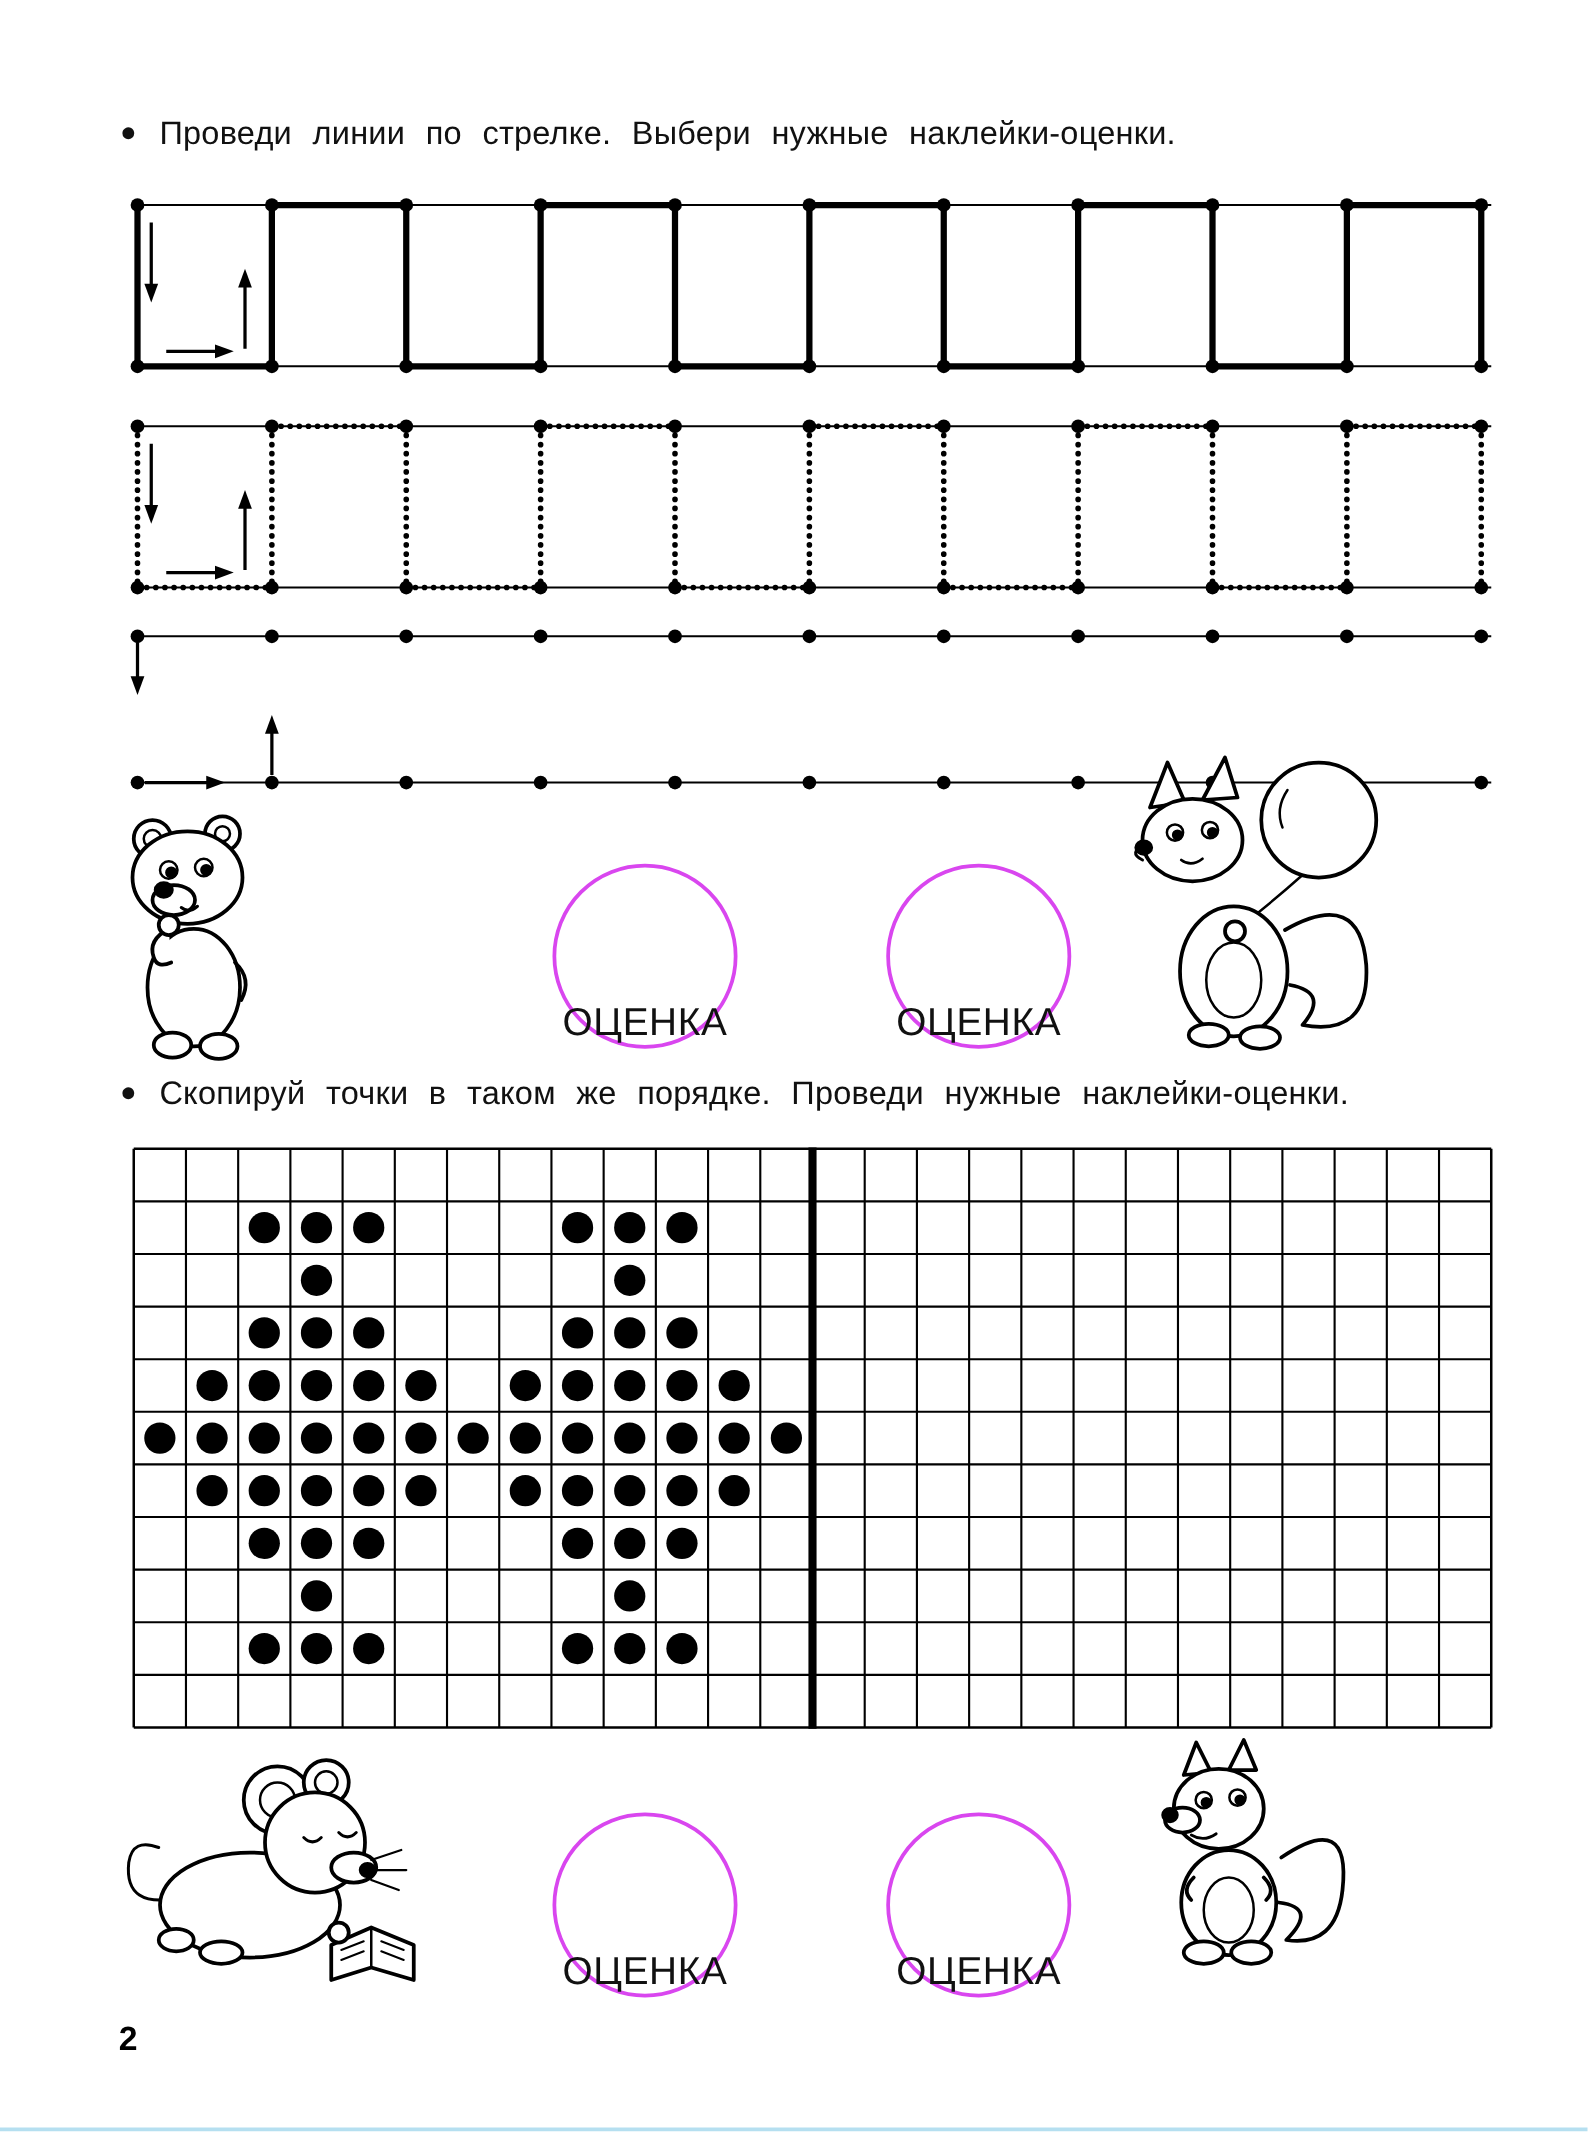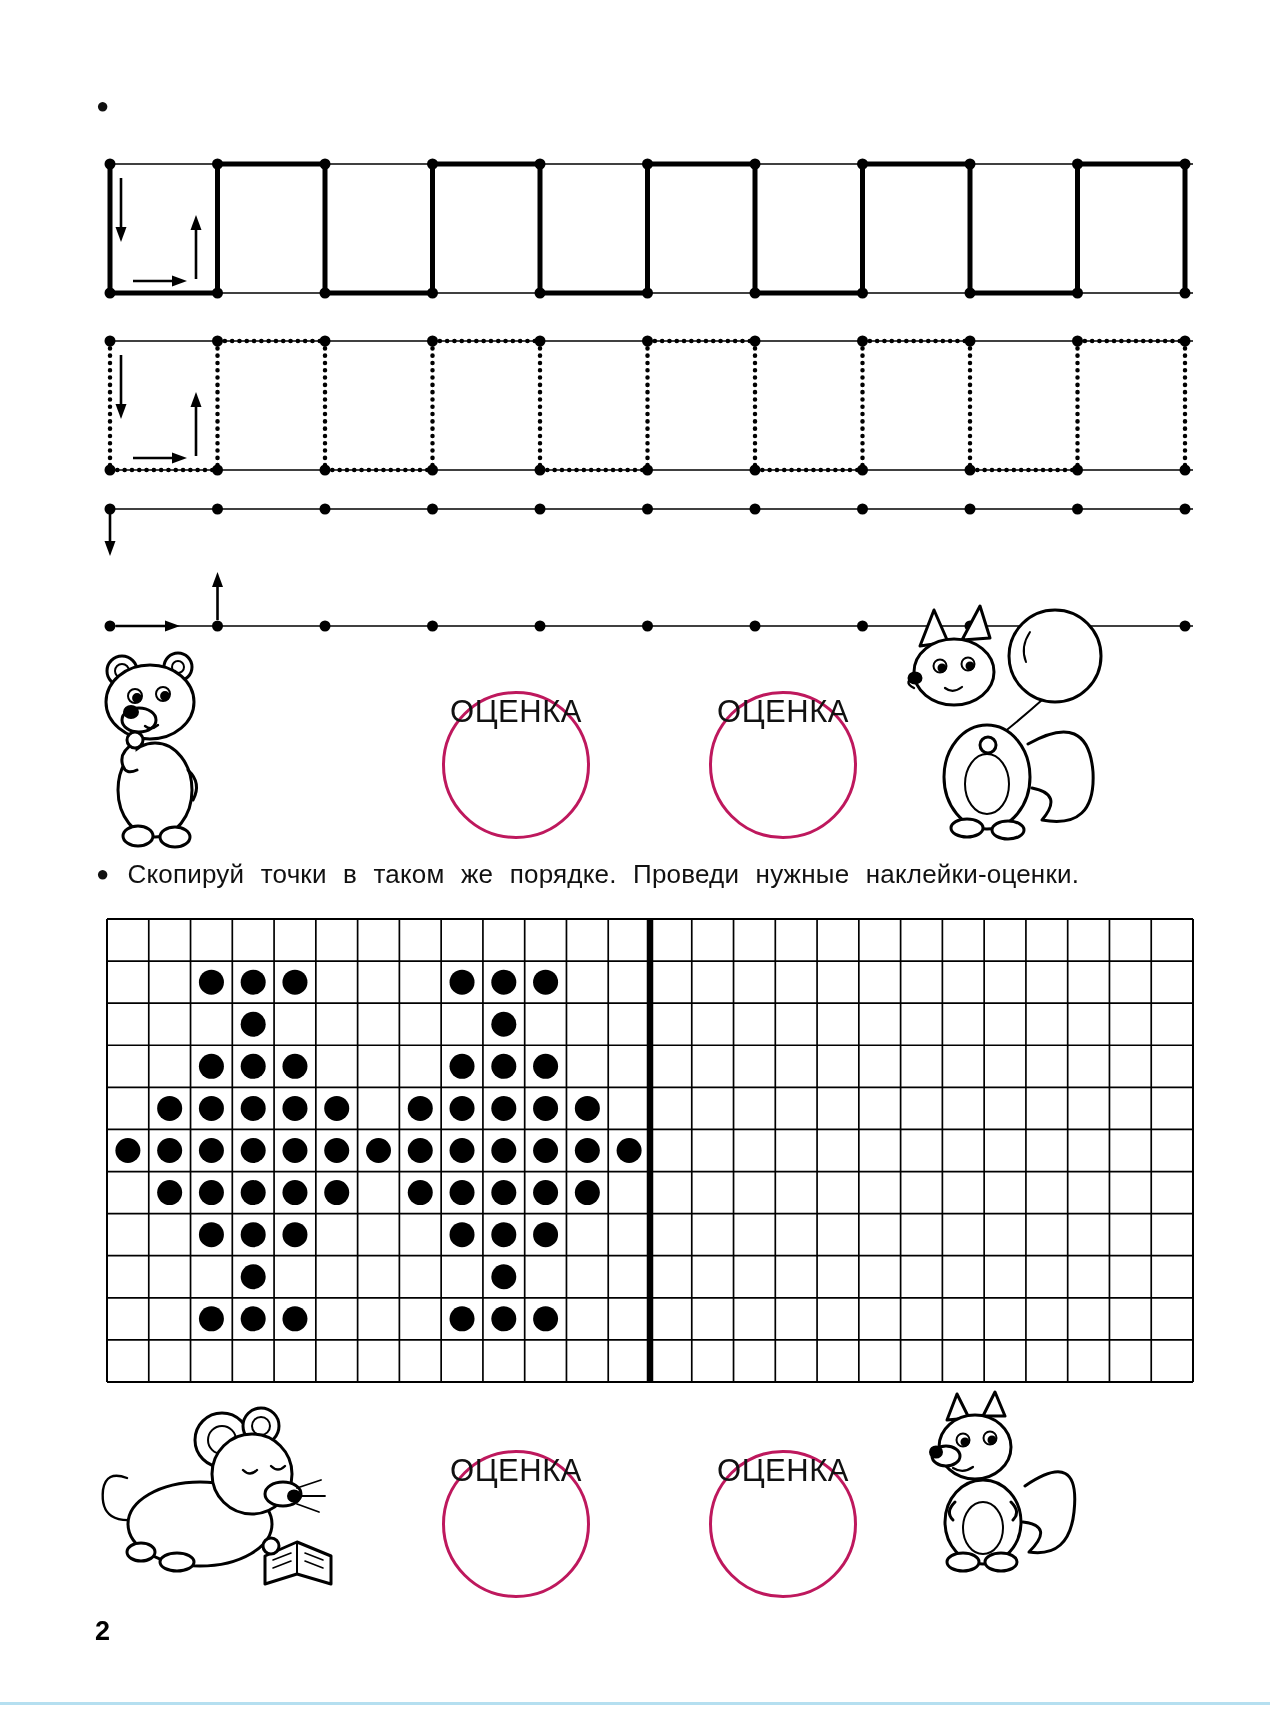--- a/index.html
+++ b/index.html
@@ -1,33 +1,34 @@
 <!DOCTYPE html>
 <html><head>
 <meta charset="utf-8">
 <style>
   html,body{margin:0;padding:0;}
   body{width:1270px;height:1713px;position:relative;background:#ffffff;
        font-family:"Liberation Sans", sans-serif;color:#000;overflow:hidden;}
   .instruction{position:absolute;left:96px;display:flex;align-items:flex-start;
        font-size:26px;line-height:32px;letter-spacing:0.2px;word-spacing:9px;color:#111;}
   .bullet{font-size:22px;line-height:32px;margin-right:18px;}
-  .grade-circle{position:absolute;width:148px;height:148px;border:3px solid #be185d;
-       border-radius:50%;display:flex;align-items:flex-start;justify-content:center;
+  .grade-circle{position:absolute;width:148px;height:148px;border:3px solid #d946ef;
+       border-radius:50%;display:flex;align-items:flex-end;justify-content:center;
        background:#fff;box-sizing:border-box;}
   .grade-circle span{font-size:31px;letter-spacing:0.5px;color:#111;}
   #page-edge{position:absolute;left:0;top:1702px;width:1270px;height:3px;background:#b5dff0;}
   .page-number{position:absolute;left:95px;top:1616px;font-size:27px;font-weight:bold;}
   svg{position:absolute;}
 </style>
 </head>
 <body>
 
 <div class="instruction" style="top:90px;width:1060px;">
   <span class="bullet">●</span>
+  <span>Проведи линии по стрелке. Выбери нужные наклейки-оценки.</span>
 </div>
 
 <svg id="exercise-svg" style="left:0;top:0;" width="1270" height="1713" viewBox="0 0 1270 1713">
     <line x1="110" y1="164" x2="1193" y2="164" stroke="#000" stroke-width="1.6"></line>
     <line x1="110" y1="293" x2="1193" y2="293" stroke="#000" stroke-width="1.6"></line>
     <line x1="110" y1="164" x2="110" y2="293" stroke="#000" stroke-width="5"></line>
     <circle cx="110" cy="164" r="5.5" fill="#000"></circle>
     <circle cx="110" cy="293" r="5.5" fill="#000"></circle>
     <line x1="217.5" y1="164" x2="217.5" y2="293" stroke="#000" stroke-width="5"></line>
     <circle cx="217.5" cy="164" r="5.5" fill="#000"></circle>

